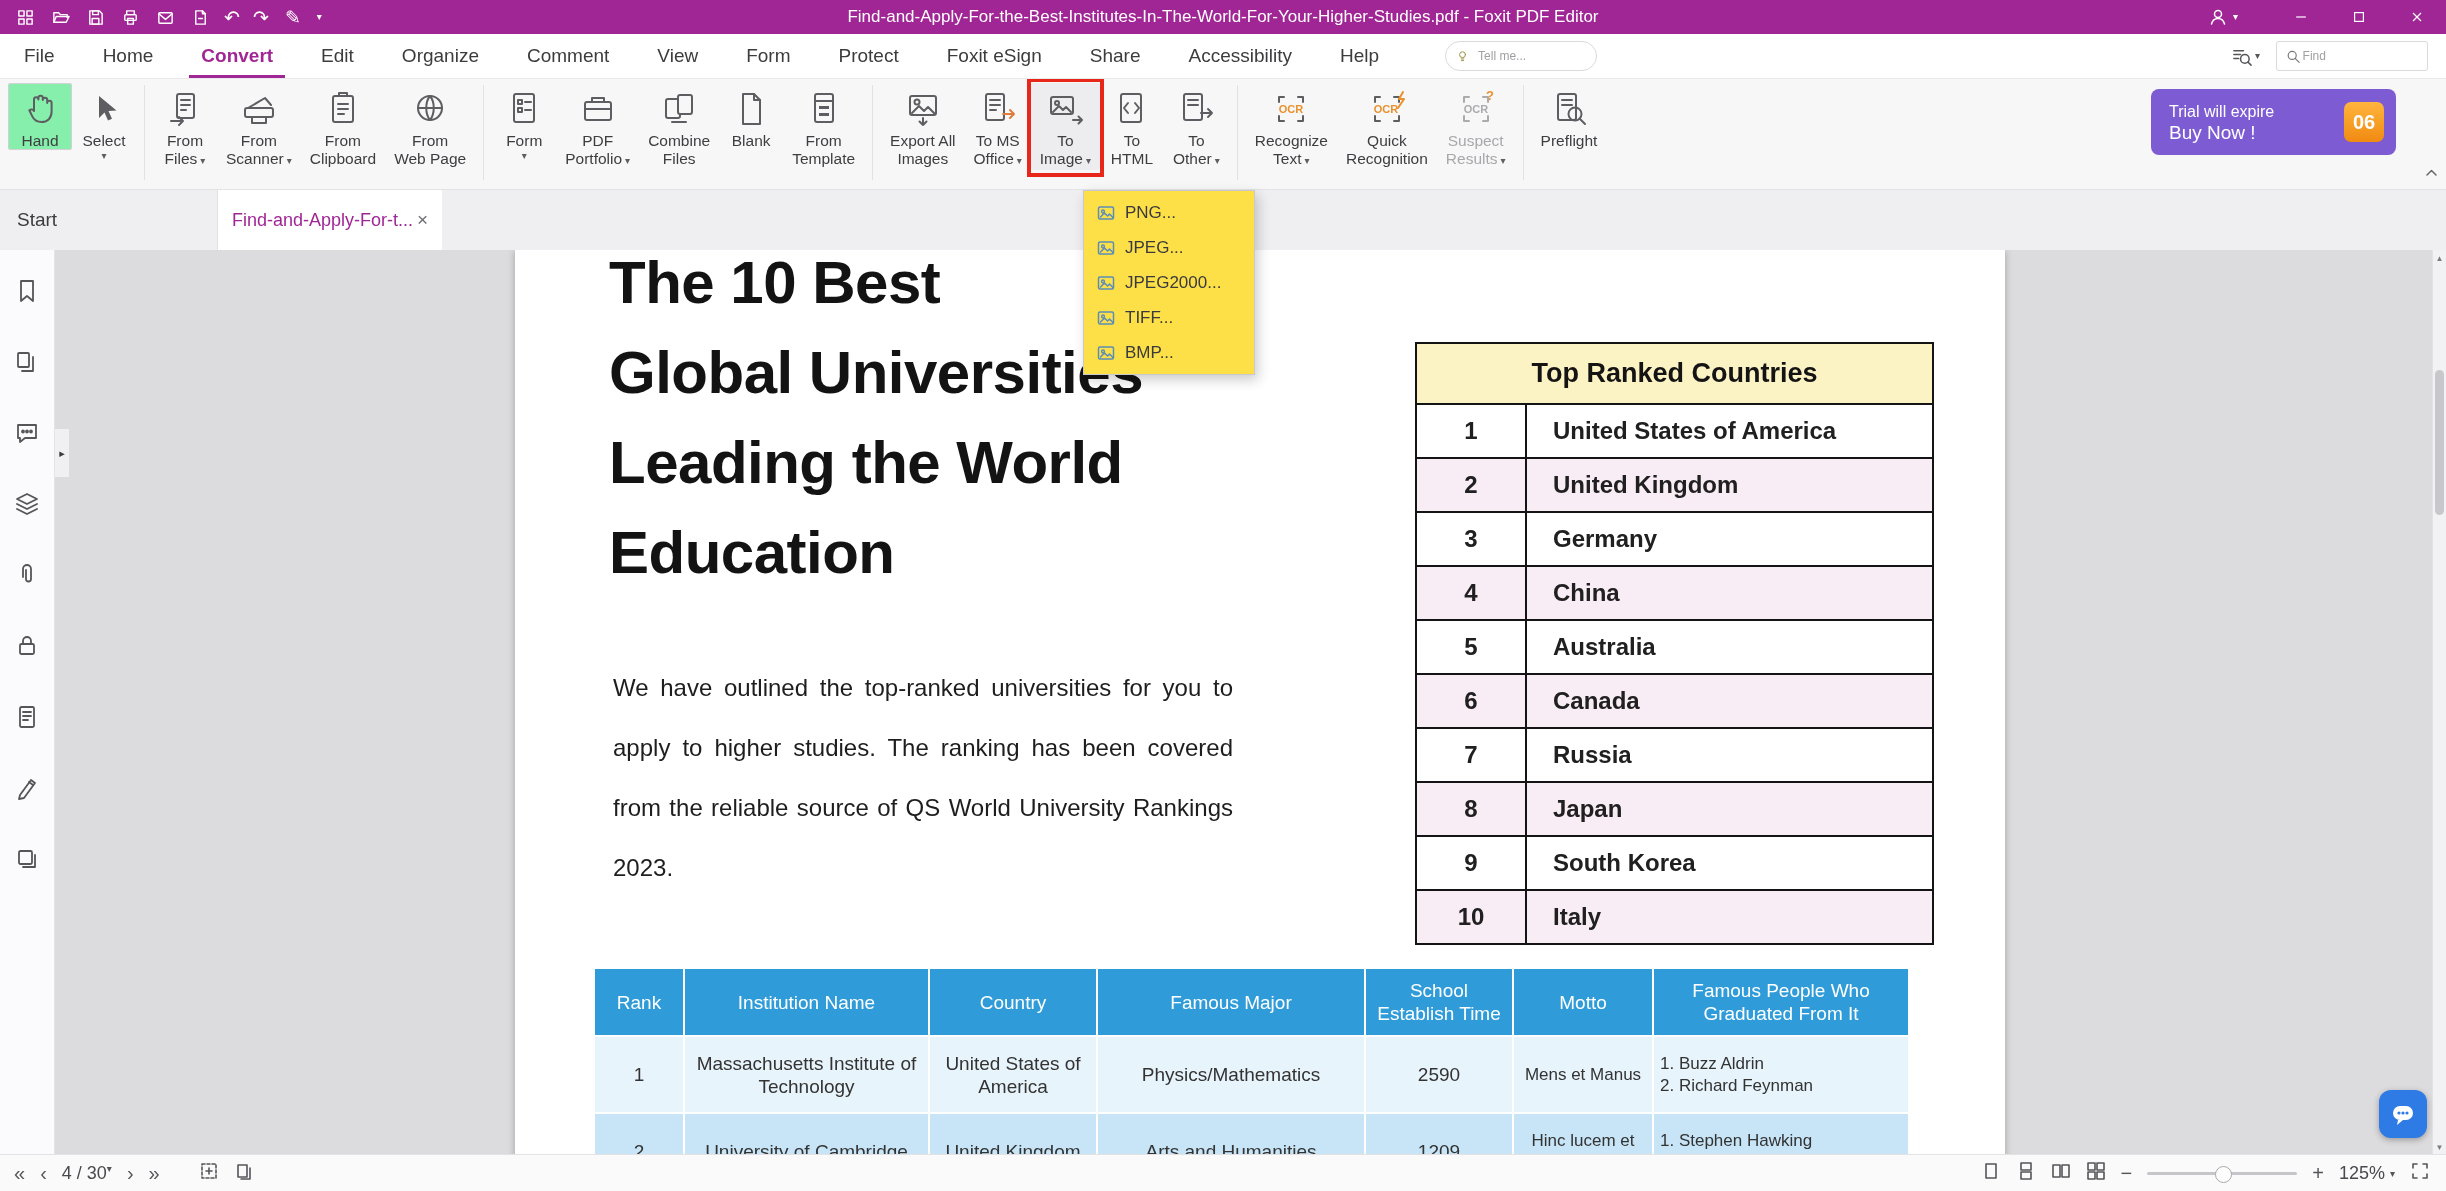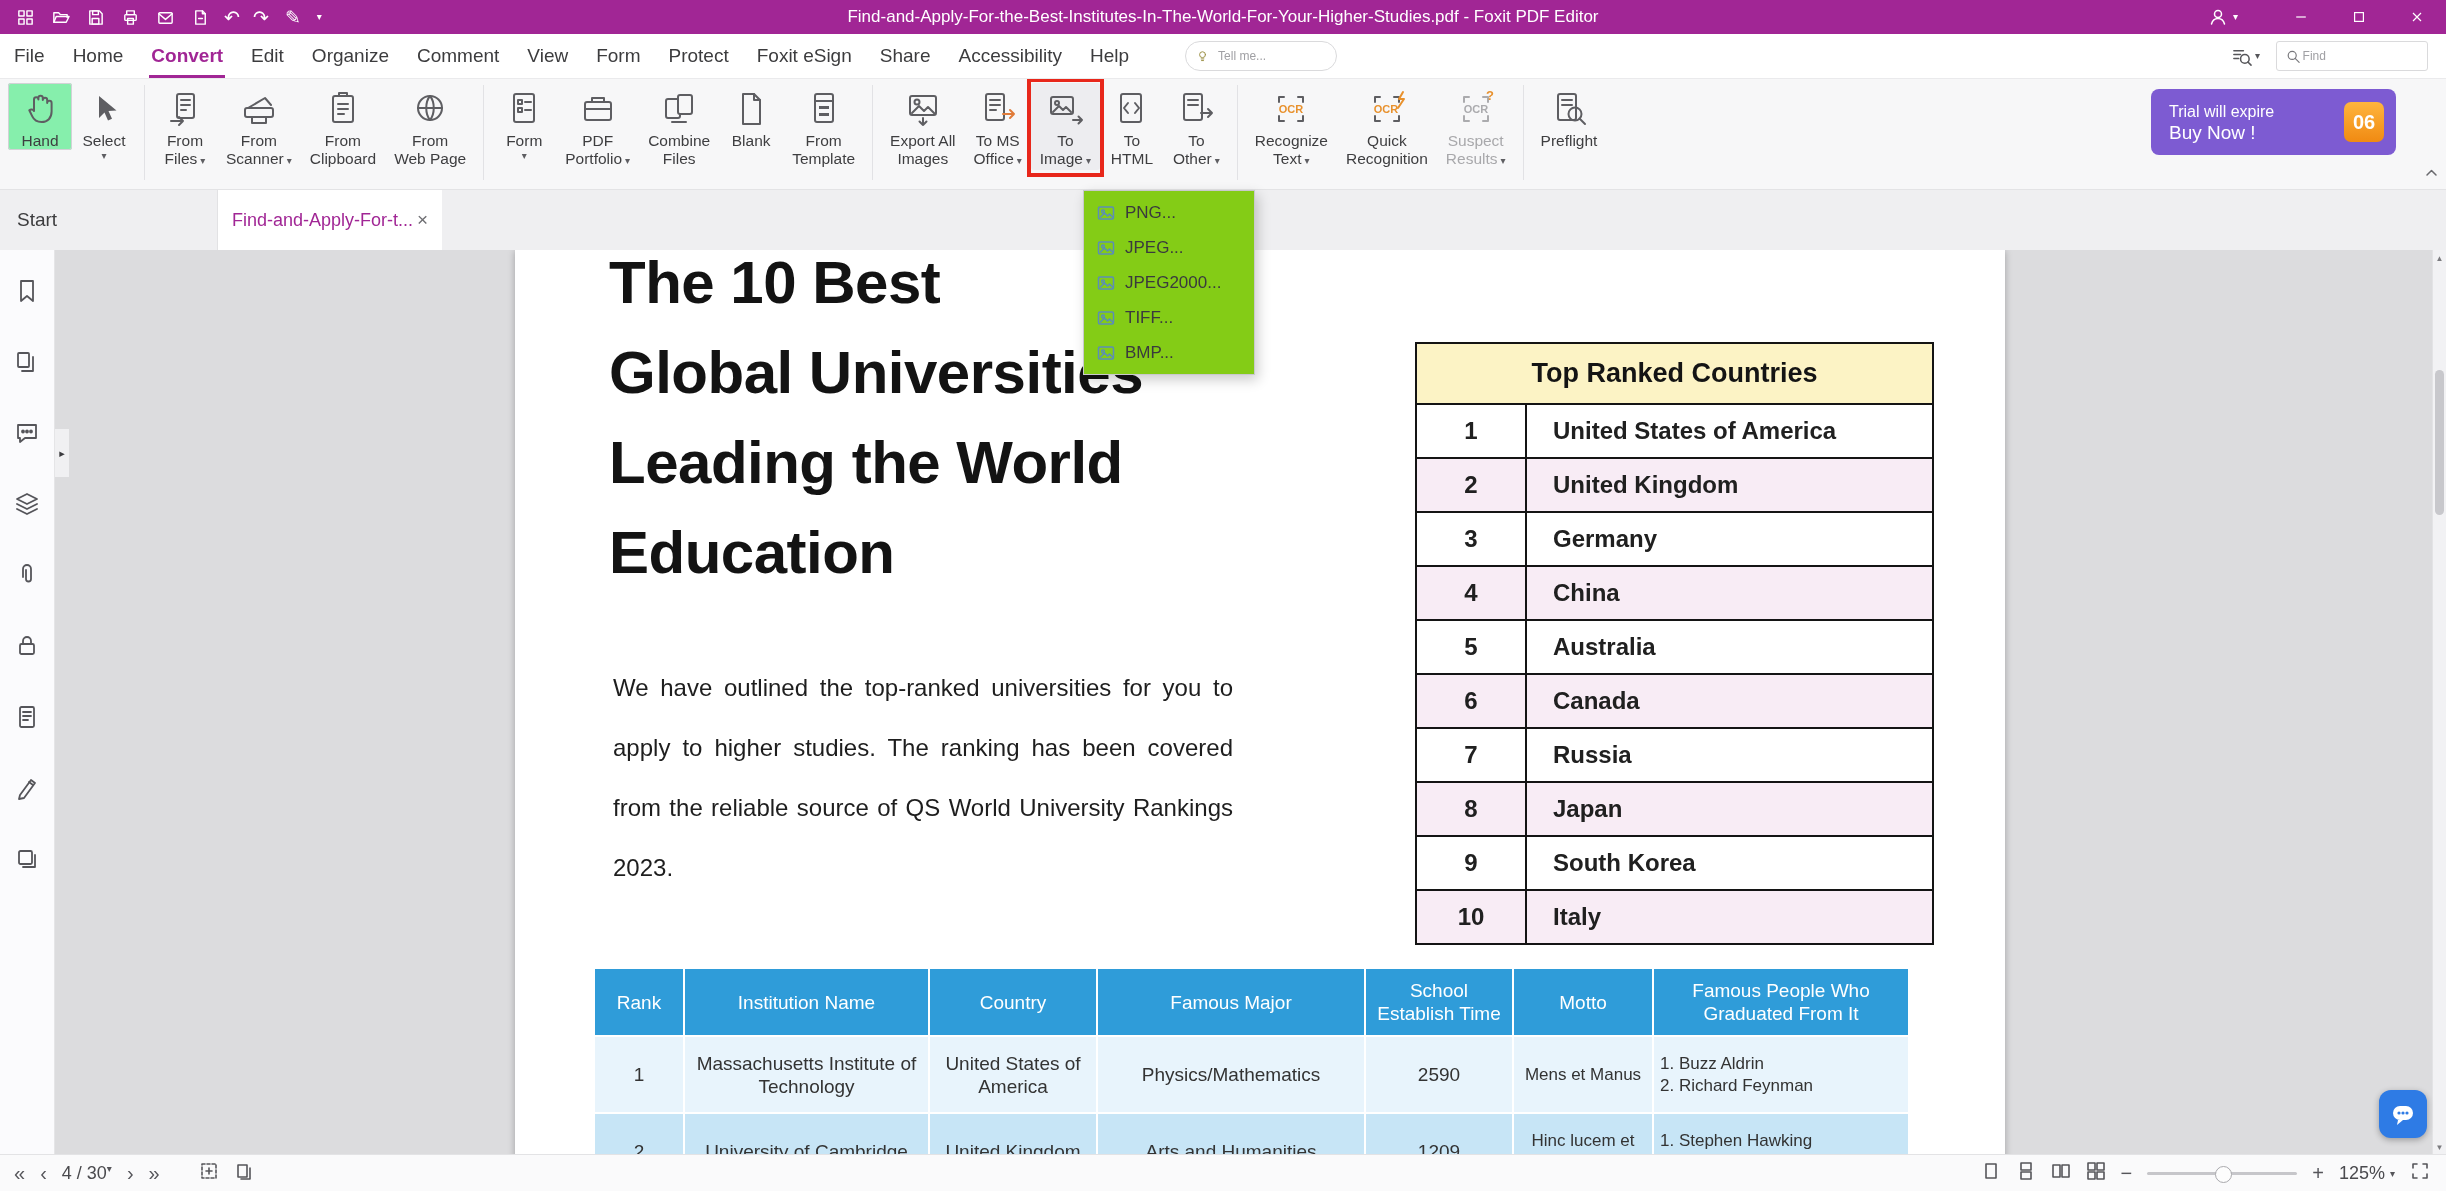--- a/index.html
+++ b/index.html
@@ -14,21 +14,21 @@
   .tcaret{color:#fff;font-size:10px;line-height:10px}
   .title-text{position:absolute;left:50%;transform:translateX(-50%);top:7px;color:#fff;font-size:17px;white-space:nowrap}
   .win-controls{margin-left:auto;display:flex;align-items:center;height:100%}
   .account{display:flex;align-items:center;gap:5px;margin-right:34px}
   .account svg{width:20px;height:20px;stroke:#fff;fill:none;stroke-width:1.5;stroke-linecap:round;stroke-linejoin:round}
   .wbtn{width:58px;height:100%;display:flex;align-items:center;justify-content:center}
   .wbtn svg{width:16px;height:16px;stroke:#fff;fill:none;stroke-width:1.5}
 
   
   .menubar{position:absolute;top:34px;left:0;right:0;height:44px;background:#FFF;border-bottom:1px solid #EAEAEC;display:flex;align-items:center;z-index:11}
-  .menu-item{padding:0 14px;font-size:19px;color:#3C3C3E;height:100%;display:flex;align-items:center;position:relative;white-space:nowrap}
+  .menu-item{padding:0 24px;font-size:19px;color:#3C3C3E;height:100%;display:flex;align-items:center;position:relative;white-space:nowrap}
   .menu-item.active{color:#A12695;font-weight:700}
   .menu-item.active::after{content:"";position:absolute;left:12px;right:12px;bottom:0;height:3px;background:#A12695}
   .tellme{margin-left:42px;display:flex;align-items:center;gap:7px;width:152px;height:30px;border:1px solid #DADADC;border-radius:15px;padding:0 10px;box-sizing:border-box}
   .tellme svg{width:16px;height:16px;stroke:#9B8F45;fill:none;stroke-width:1.5;stroke-linecap:round}
   .tellme input,.findbox input{border:none;outline:none;background:transparent;font-size:12px;color:#ec4899;width:100%;font-family:inherit}
   .tellme input::placeholder,.findbox input::placeholder{color:#A0A0A4}
   .mright{margin-left:auto;display:flex;align-items:center;gap:16px;padding-right:18px}
   .advfind{display:flex;align-items:center;gap:3px}
   .advfind svg{width:21px;height:21px;stroke:#56565A;fill:none;stroke-width:1.6;stroke-linecap:round}
   .advfind .tcaret{color:#56565A}
@@ -89,21 +89,21 @@
   .utable tr.r2 td{background:#C7E5F6}
   .utable td.fam{text-align:left;font-size:17px;line-height:22px}
   .utable td.motto{font-size:17px}
 
   .vscroll{position:absolute;top:0;right:0;bottom:0;width:13px;background:#F2F2F4;border-left:1px solid #E3E3E5}
   .sarrow{position:absolute;left:0;width:13px;height:14px;display:flex;align-items:center;justify-content:center;font-size:8px;color:#7B7B7F}
   .sarrow.up{top:1px}.sarrow.down{bottom:1px}
   .sthumbv{position:absolute;left:2px;width:9px;top:120px;height:145px;background:#C8C8CC;border-radius:5px}
 
   
-  .dropdown{position:absolute;left:1083px;top:190px;width:170px;background:#84cc16;border:1px solid #C9C9CD;box-shadow:3px 5px 12px rgba(0,0,0,.2);z-index:30;padding:4px 0}
+  .dropdown{position:absolute;left:1083px;top:190px;width:170px;background:#fde047;border:1px solid #C9C9CD;box-shadow:3px 5px 12px rgba(0,0,0,.2);z-index:30;padding:4px 0}
   .ditem{display:flex;align-items:center;gap:9px;height:35px;padding:0 12px;font-size:17px;color:#3A3A3E}
   .ditem svg{width:20px;height:20px;stroke:#5B8DB8;fill:none;stroke-width:1.5;stroke-linecap:round;stroke-linejoin:round}
 
   
   .statusbar{position:absolute;left:0;right:0;bottom:0;height:36px;background:#FAFAFB;border-top:1px solid #E3E3E5;display:flex;align-items:center;z-index:12;font-size:18px;color:#4A4A4E}
   .sb-left{display:flex;align-items:center;gap:15px;padding-left:14px}
   .navch{font-size:20px;color:#55555A;line-height:20px}
   .pageinfo{display:flex;align-items:flex-start;}
   .pagecaret{font-size:10px;color:#55555A}
   .sb-icons{display:flex;gap:16px;margin-left:24px}

